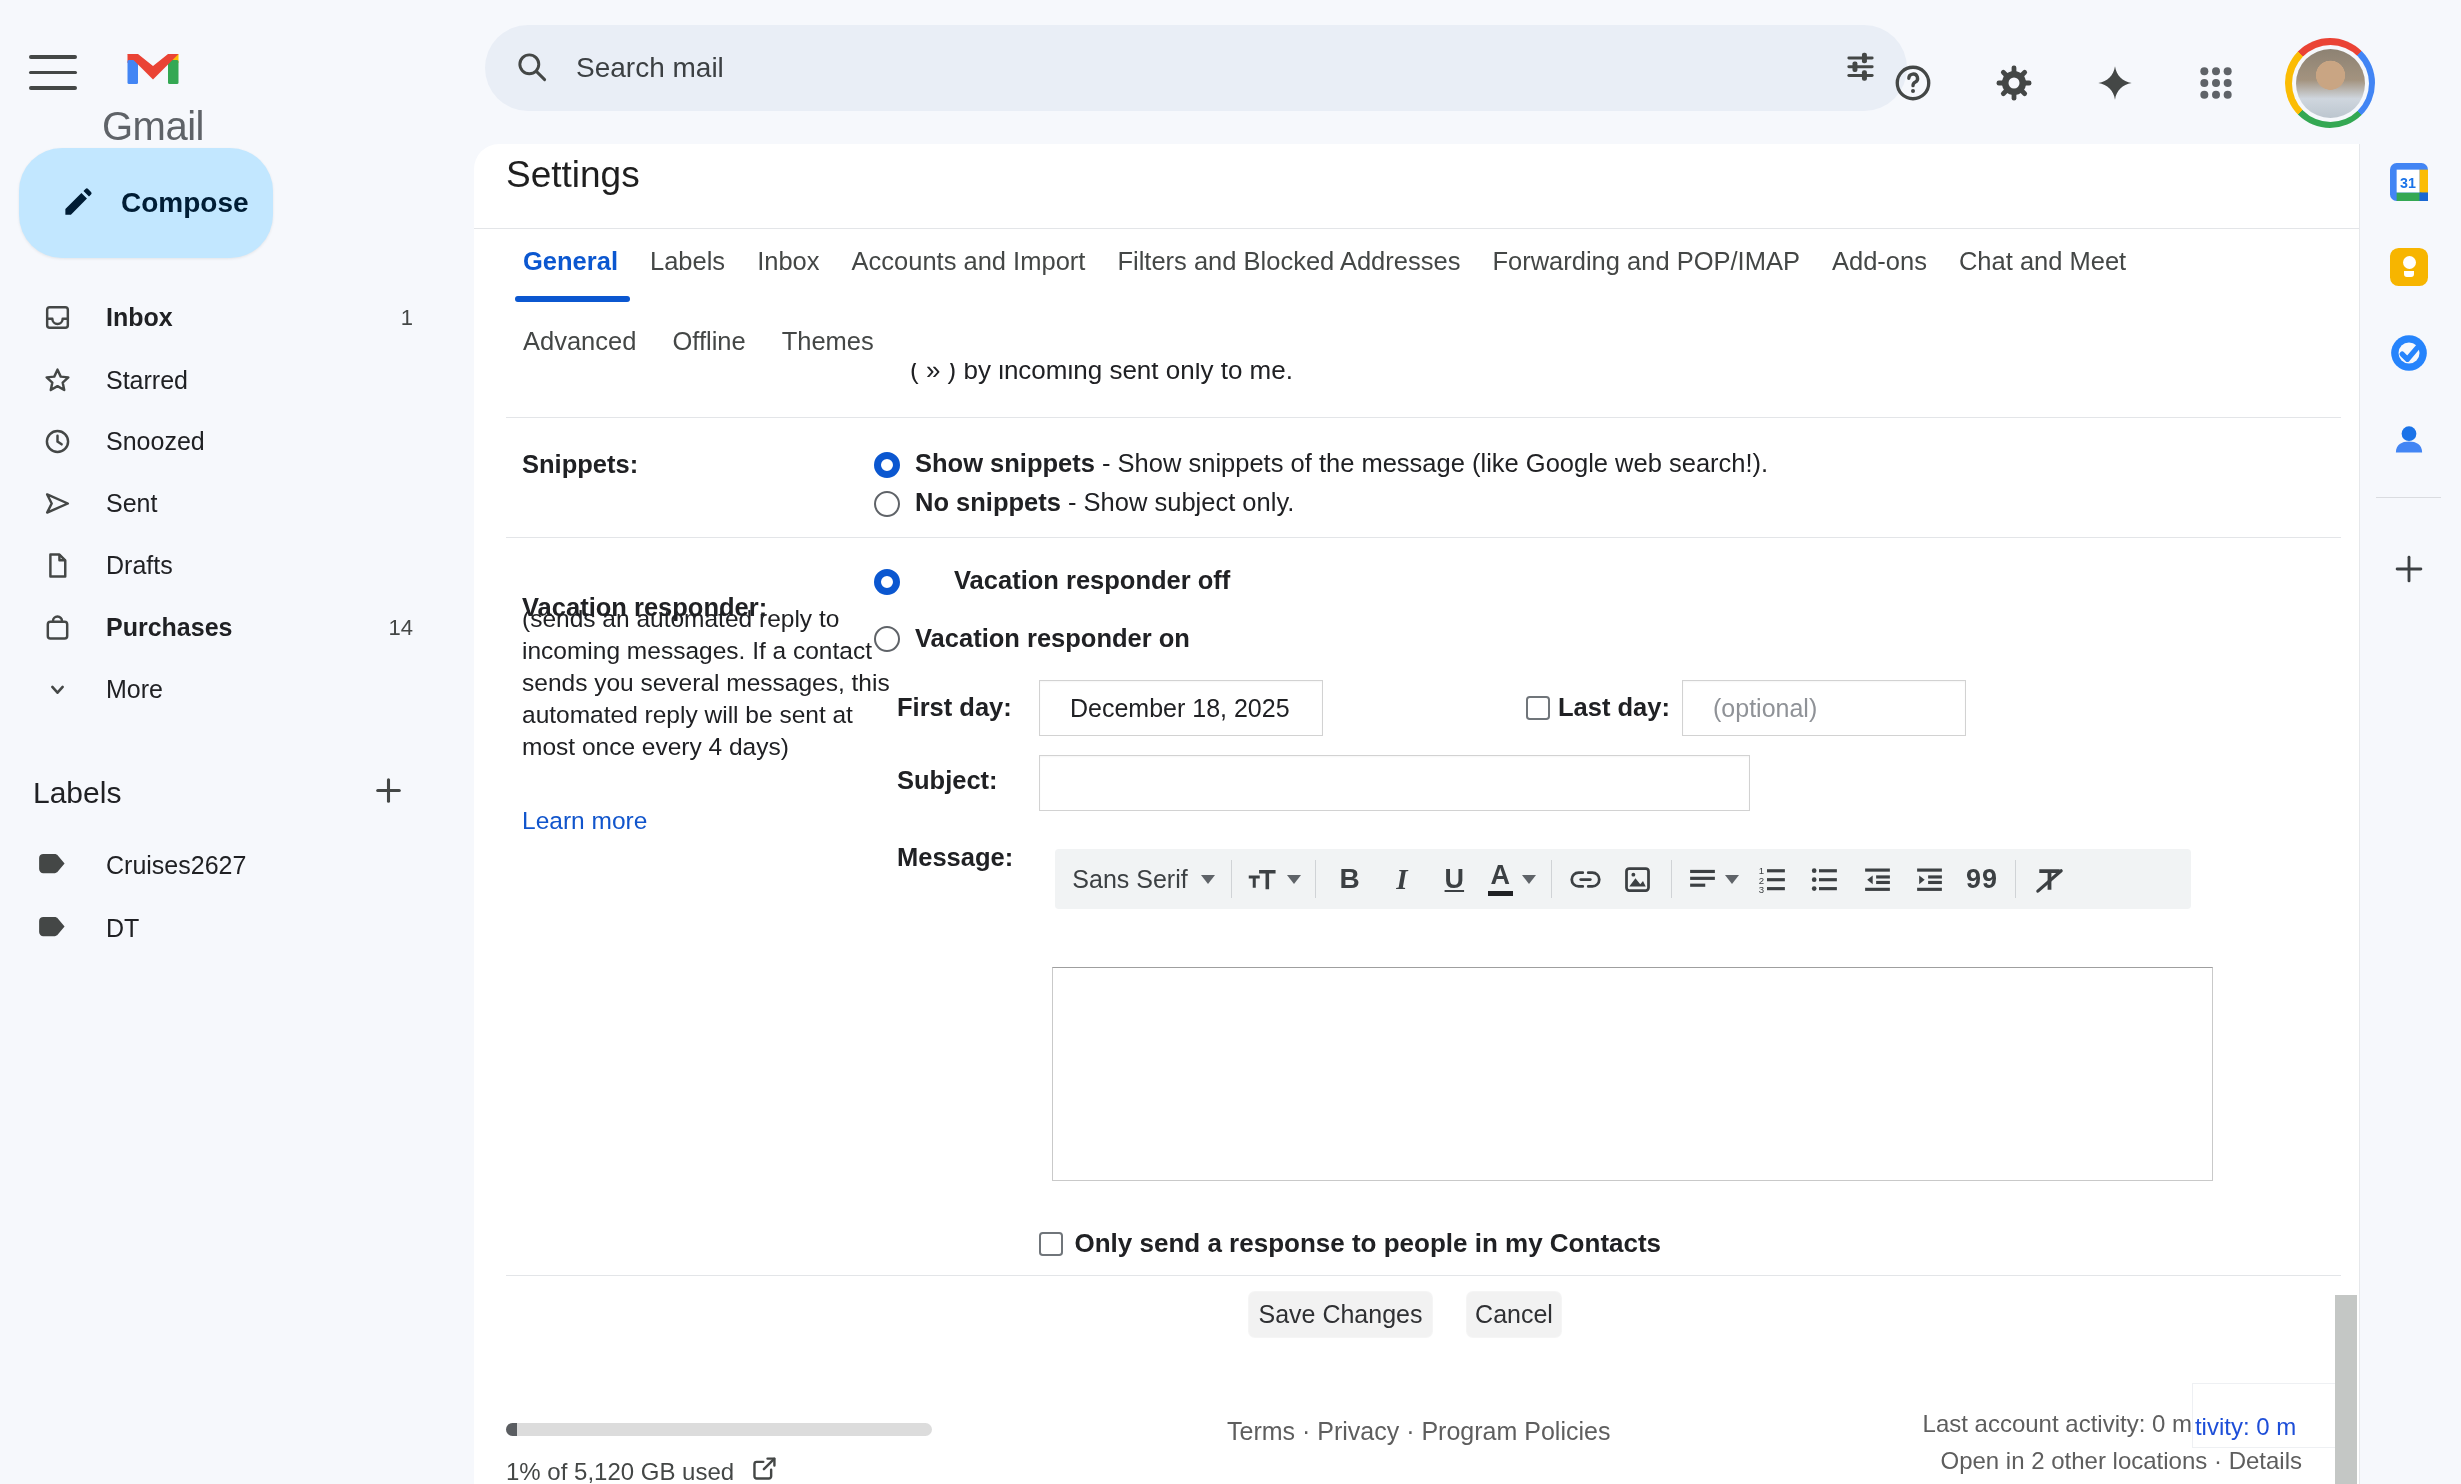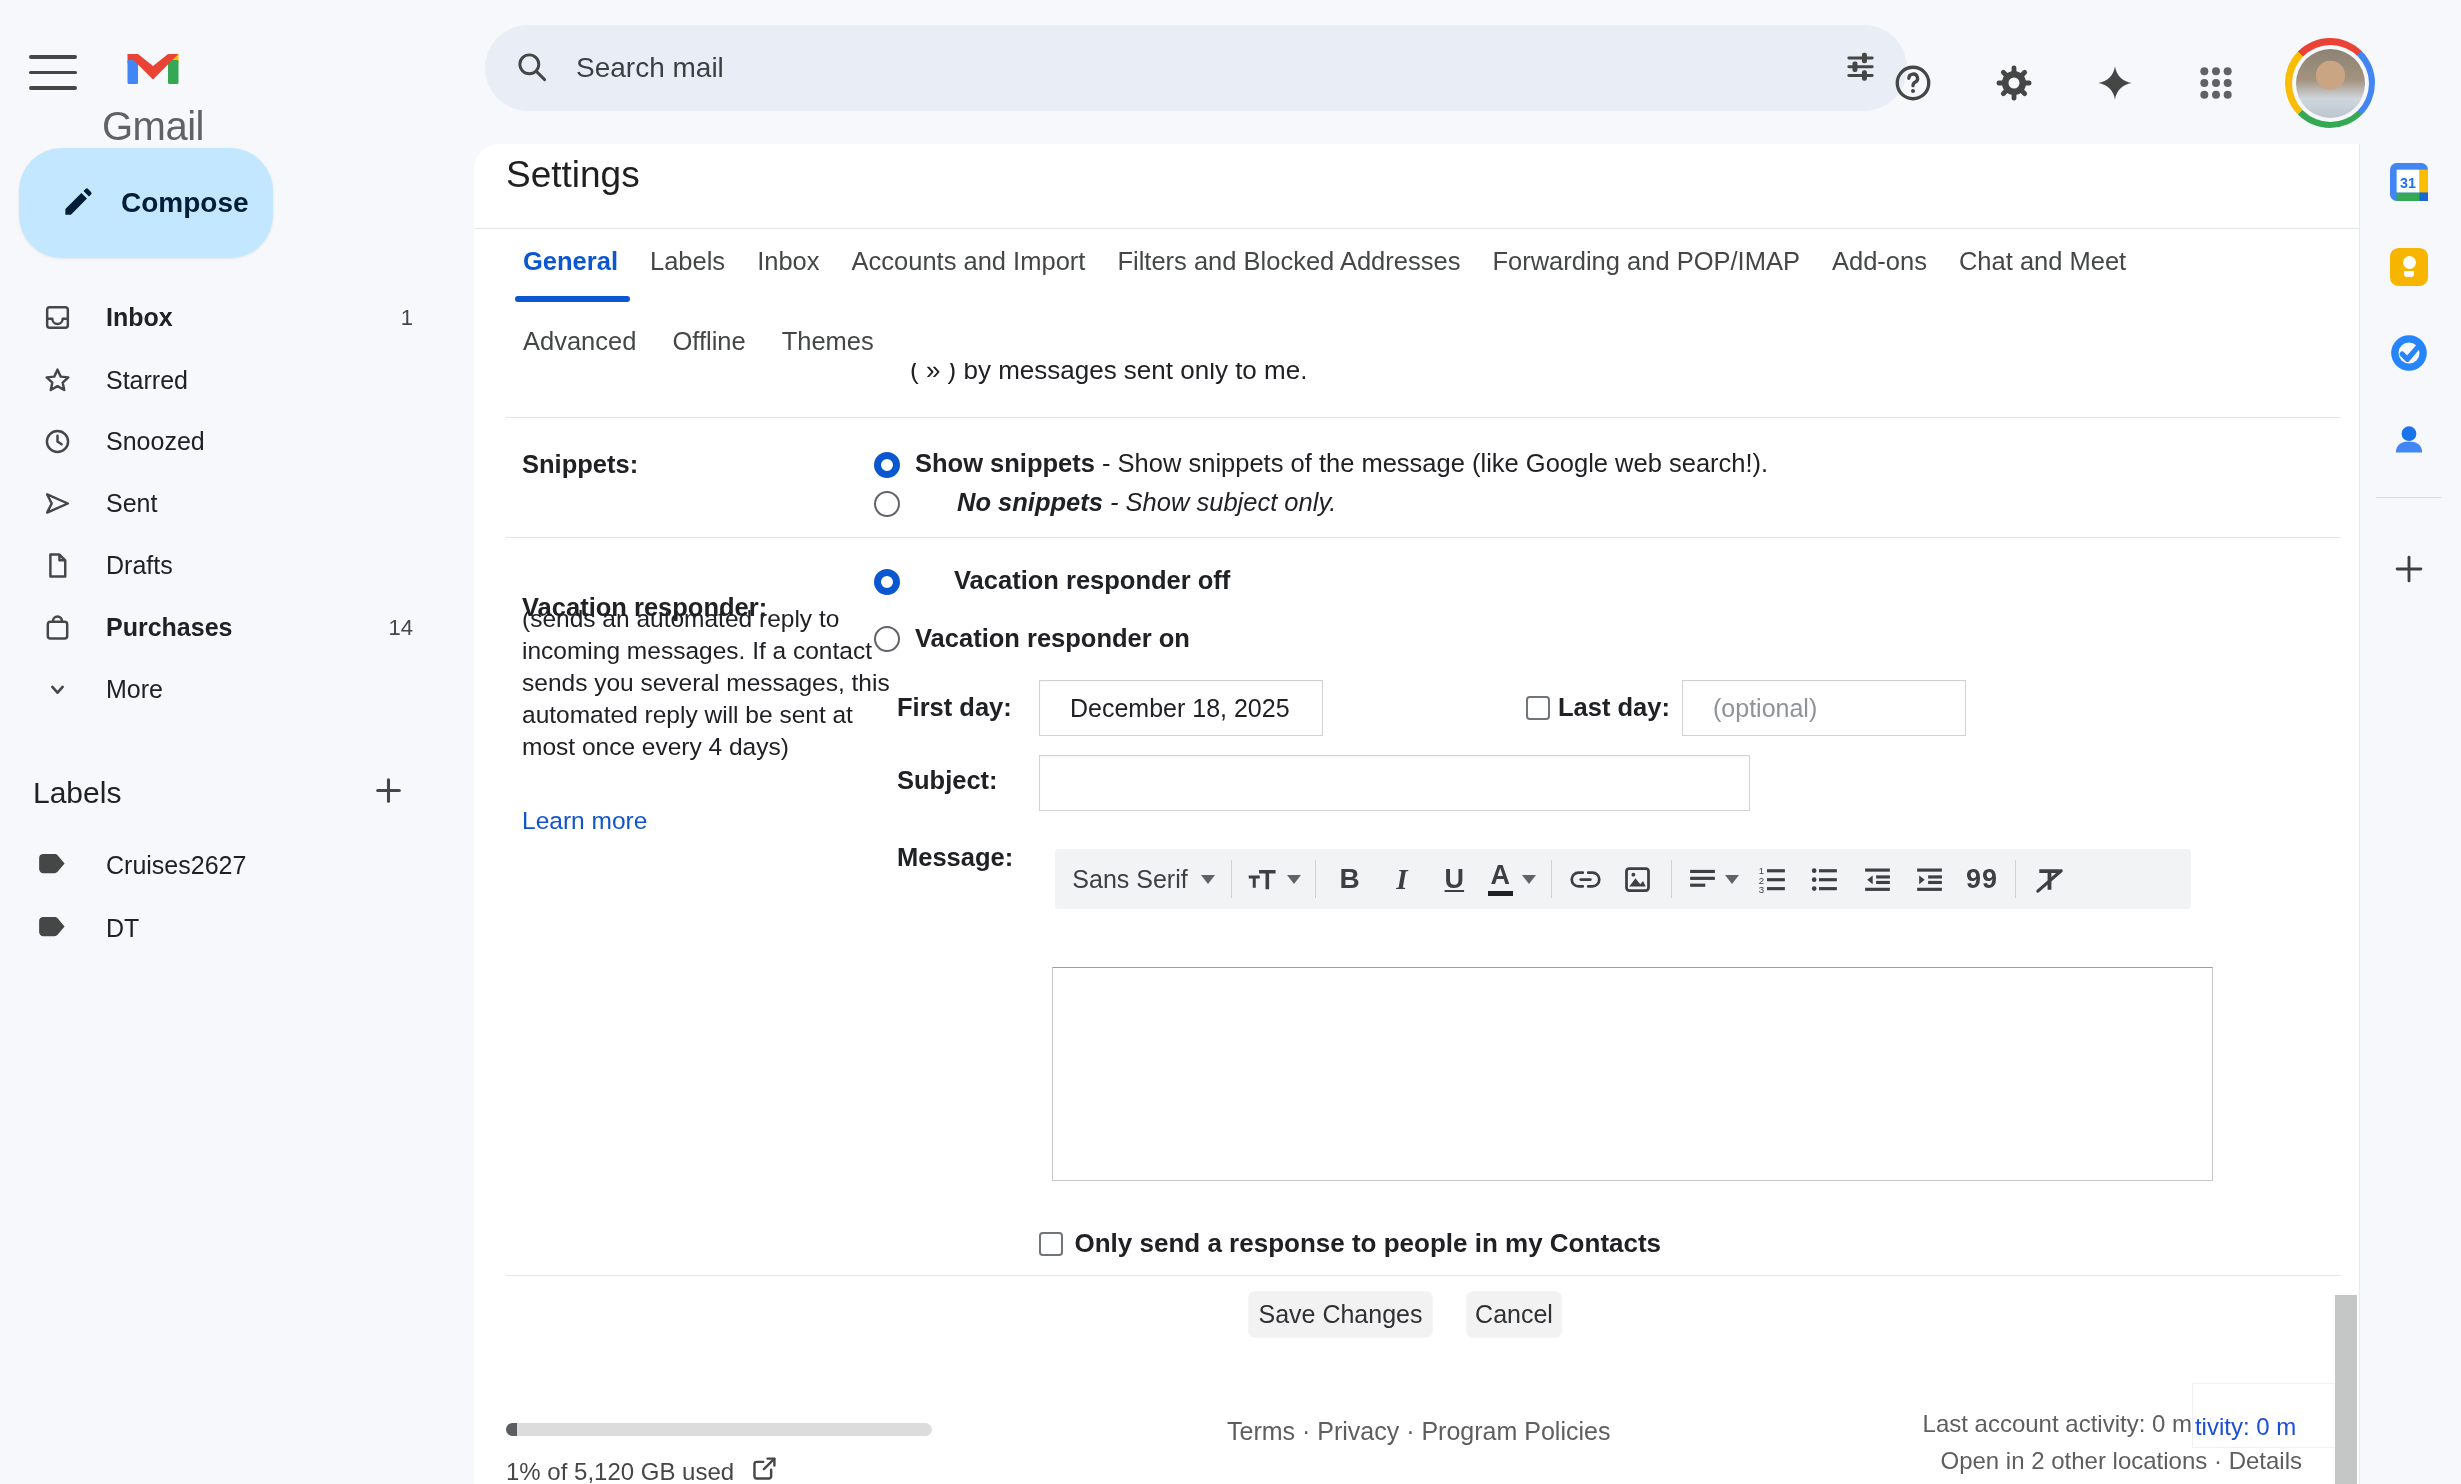--- a/index.html
+++ b/index.html
@@ -309,31 +309,31 @@
     <span class="tab">Chat and Meet</span>
   </div>
   <div class="abs tab-underline"></div>
   <div class="abs tabs" style="left:523px;top:322px;height:38px;gap:36px;">
     <span class="tab">Advanced</span>
     <span class="tab">Offline</span>
     <span class="tab">Themes</span>
   </div>
 
   <div class="abs clipwrap">
-    <span class="cliptext">( » ) by messages sent only to me.</span>
+    <span class="cliptext">( » ) by incoming sent only to me.</span>
   </div>
   <div class="abs hr" style="left:506px;top:417px;width:1835px;"></div>
 
   <div class="abs sec-label" style="left:522px;top:450px;">Snippets:</div>
   <div class="abs radio sel" style="left:874px;top:452px;"></div>
   <div class="abs opt-text" style="left:915px;top:449px;">
     <b>Show snippets</b><span> - Show snippets of the message (like Google web search!).</span>
   </div>
   <div class="abs radio unsel" style="left:874px;top:491px;"></div>
-  <div class="abs opt-text" style="left:957px;top:488px;font-style:italic;">
+  <div class="abs opt-text" style="left:915px;top:488px;">
     <b>No snippets</b><span> - Show subject only.</span>
   </div>
   <div class="abs hr" style="left:506px;top:537px;width:1835px;"></div>
 
   <div class="abs sec-label" style="left:522px;top:593px;">Vacation responder:</div>
   <div class="abs vac-desc">(sends an automated reply to incoming messages. If a contact sends you several messages, this automated reply will be sent at most once every 4 days)</div>
   <div class="abs learn-more"><span class="link">Learn more</span></div>
 
   <div class="abs radio sel" style="left:874px;top:569px;"></div>
   <div class="abs opt-text" style="left:915px;top:566px;font-weight:700;margin-left:39px;">Vacation responder off</div>

